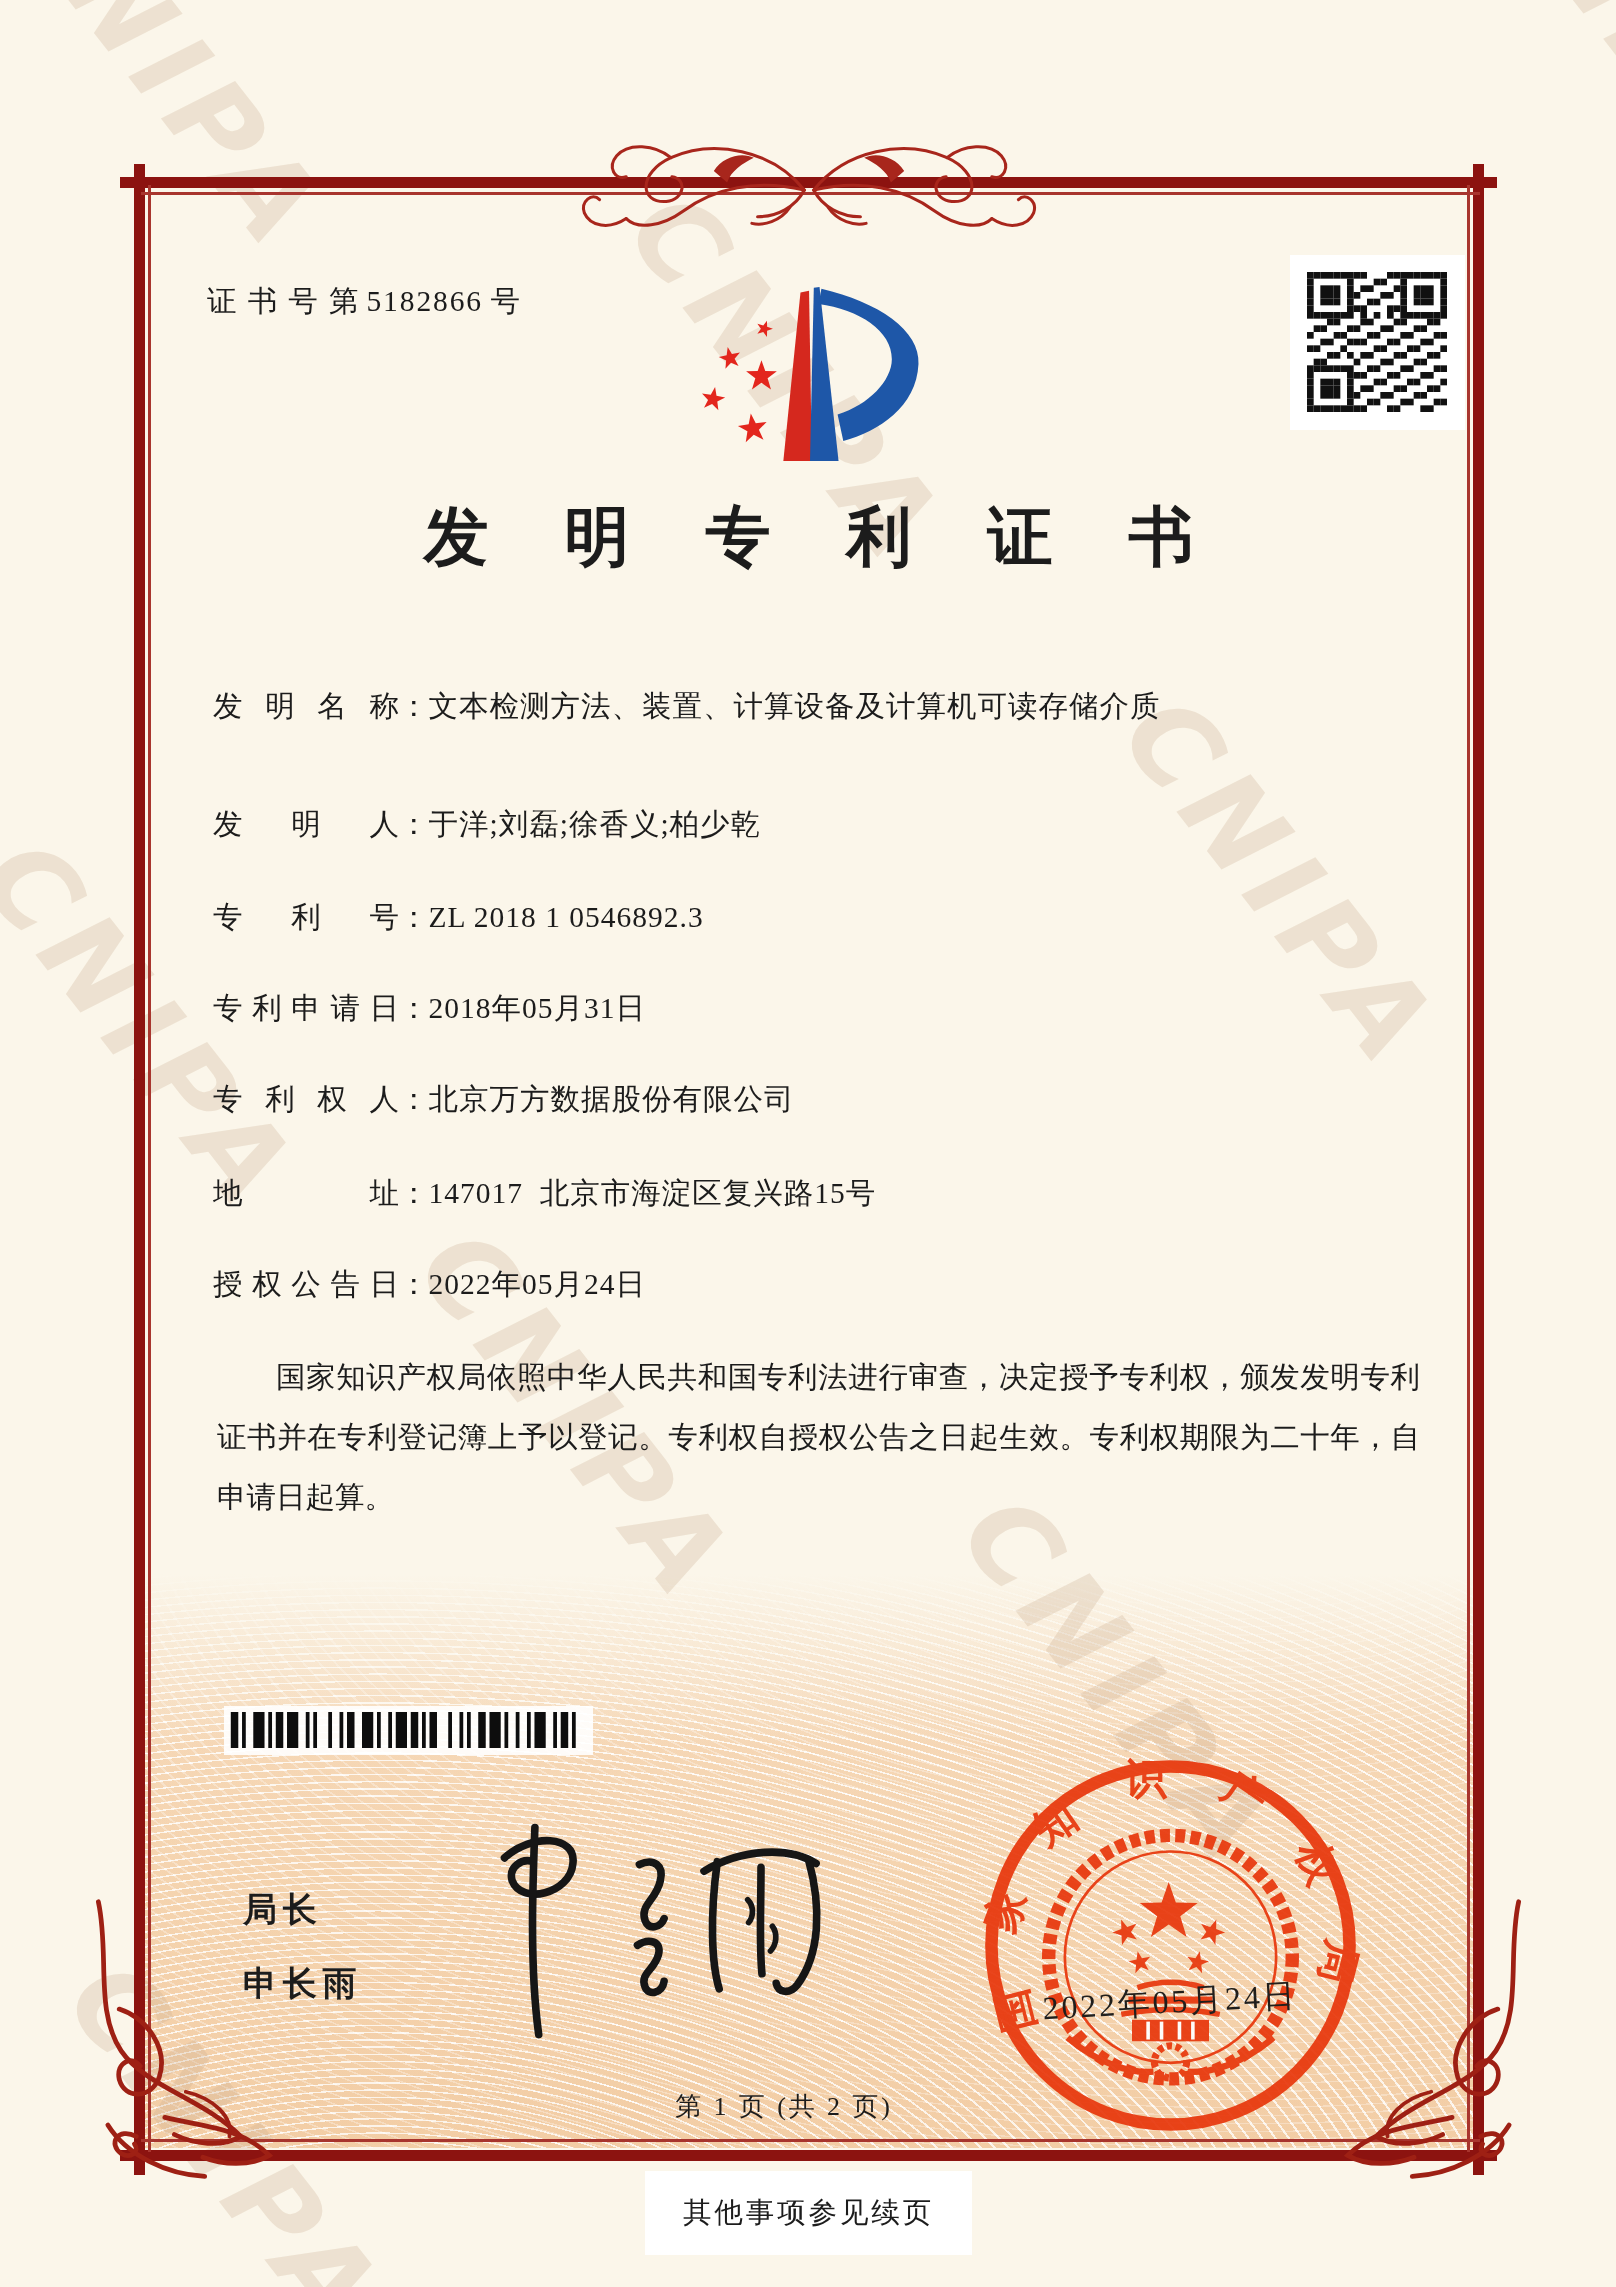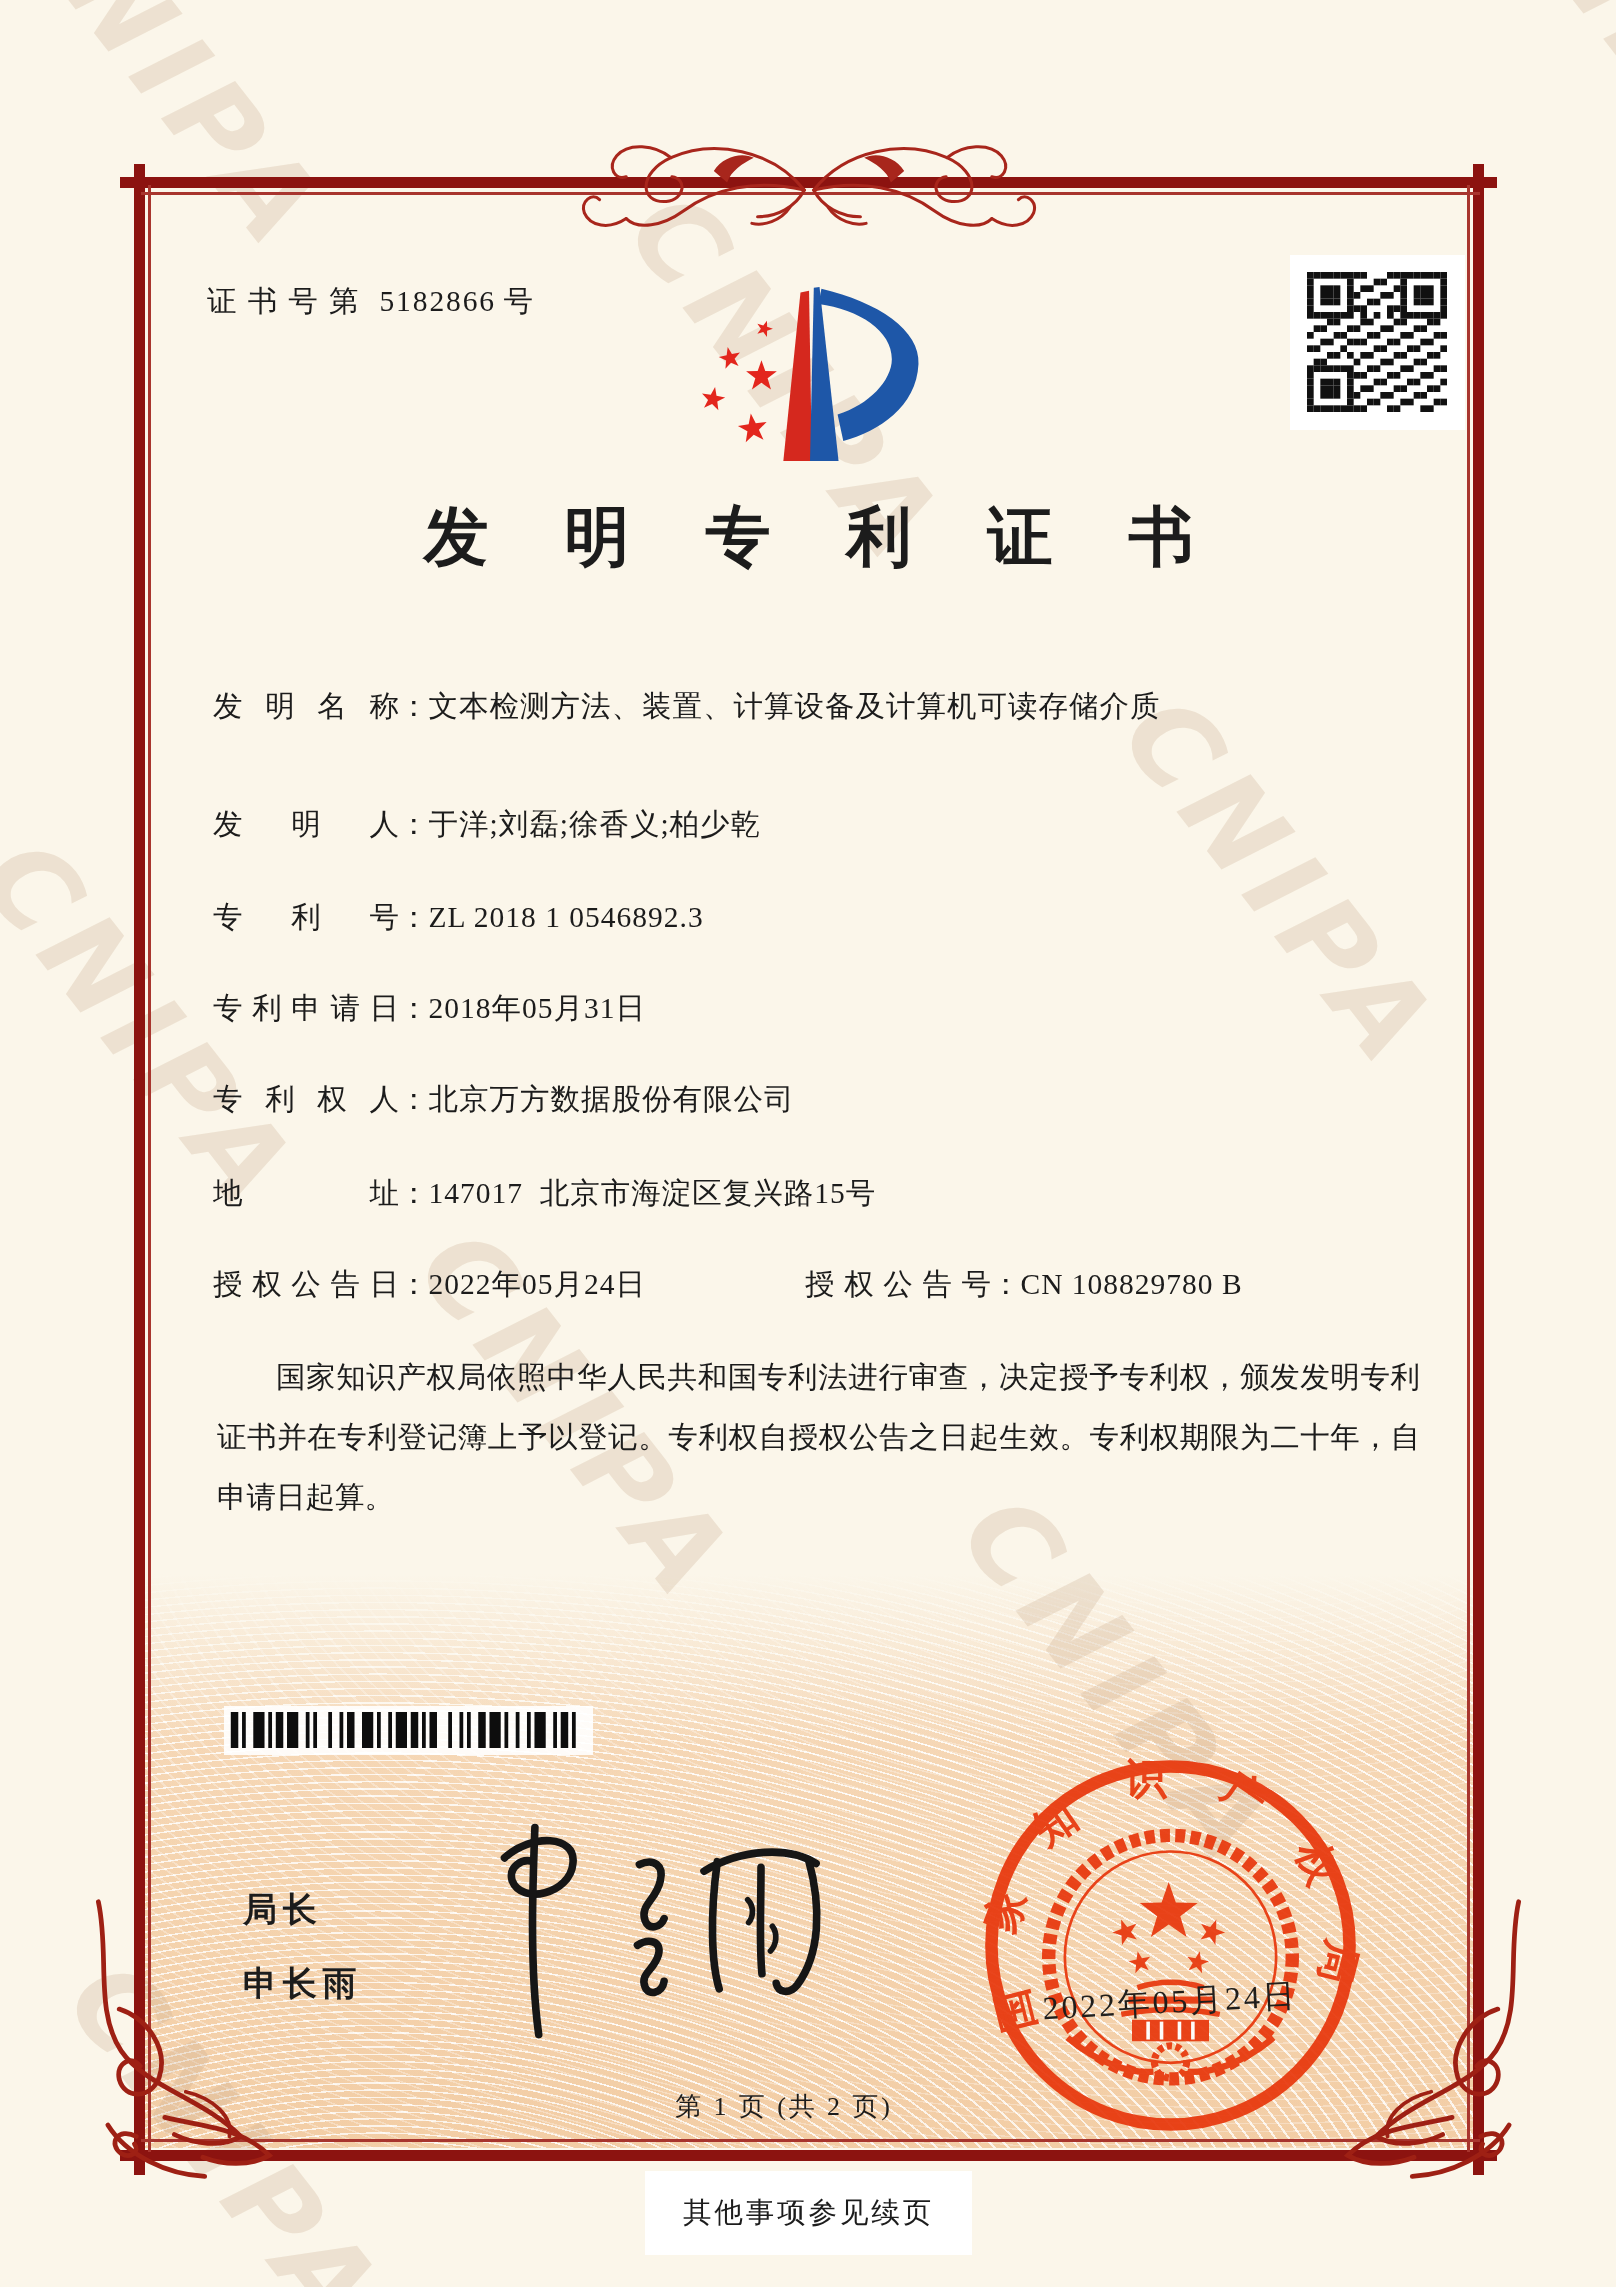--- a/index.html
+++ b/index.html
@@ -27,21 +27,21 @@
   }
   .waves::after{
     content:"";position:absolute;inset:0;
     background:linear-gradient(180deg,#fbf6ea 0%,rgba(251,246,234,0) 30%);
   }
   
   .bline{position:absolute;z-index:4;background:#8c1310;}
   .bline.thin{background:#a8352e;}
   
   .certno{position:absolute;z-index:5;left:207px;top:282px;font-size:29.5px;letter-spacing:1.9px;}
-  .certno .num{margin-left:19px;margin-right:7.6px;}
+  .certno .num{margin-left:6px;margin-right:7.6px;}
   .title{
     position:absolute;z-index:5;left:0;right:0;top:493px;text-align:center;
     font-size:65px;font-weight:bold;letter-spacing:76px;text-indent:76px;
   }
   .row{position:absolute;z-index:5;left:213px;width:1236px;font-size:29.5px;white-space:nowrap;}
   .flabel{display:inline-block;width:186px;text-align:justify;text-align-last:justify;vertical-align:top;}
   .colon{display:inline-block;}
   .fvalue{white-space:pre;letter-spacing:1px;}
   .grant2{position:absolute;left:592px;top:0;}
   .paras{position:absolute;z-index:5;left:205px;width:1227px;top:1335px;font-size:29.5px;line-height:60px;text-align:justify;}
@@ -381,23 +381,20 @@
   <span class="flabel">专利权人</span><span class="colon">：</span><span class="fvalue">北京万方数据股份有限公司</span>
 </div>
 <div class="row" style="top:1174px;">
   <span class="flabel">地址</span><span class="colon">：</span><span class="fvalue">147017  北京市海淀区复兴路15号</span>
 </div>
 
 <div class="row" style="top:1265px;">
   <span>
     <span class="flabel">授权公告日</span><span class="colon">：</span><span class="fvalue">2022年05月24日</span>
   </span>
-  <span class="grant2">
-    <span class="flabel">授权公告号</span><span class="colon">：</span><span class="fvalue">CN 108829780 B</span>
-  </span>
 </div>
 
 <div class="paras">
   <p>国家知识产权局依照中华人民共和国专利法进行审查，决定授予专利权，颁发发明专利证书并在专利登记簿上予以登记。专利权自授权公告之日起生效。专利权期限为二十年，自申请日起算。</p>
 </div>
 
 <div class="whitebox" style="left:224px;top:1706px;width:369px;height:49px;"></div>
 <svg class="svgabs" style="left:230px;top:1712px;z-index:5;" width="354" height="36" viewBox="0 0 372 38">
   <g id="bc-g">
       <rect x="0.00" y="0" width="7.91" height="38"></rect>

